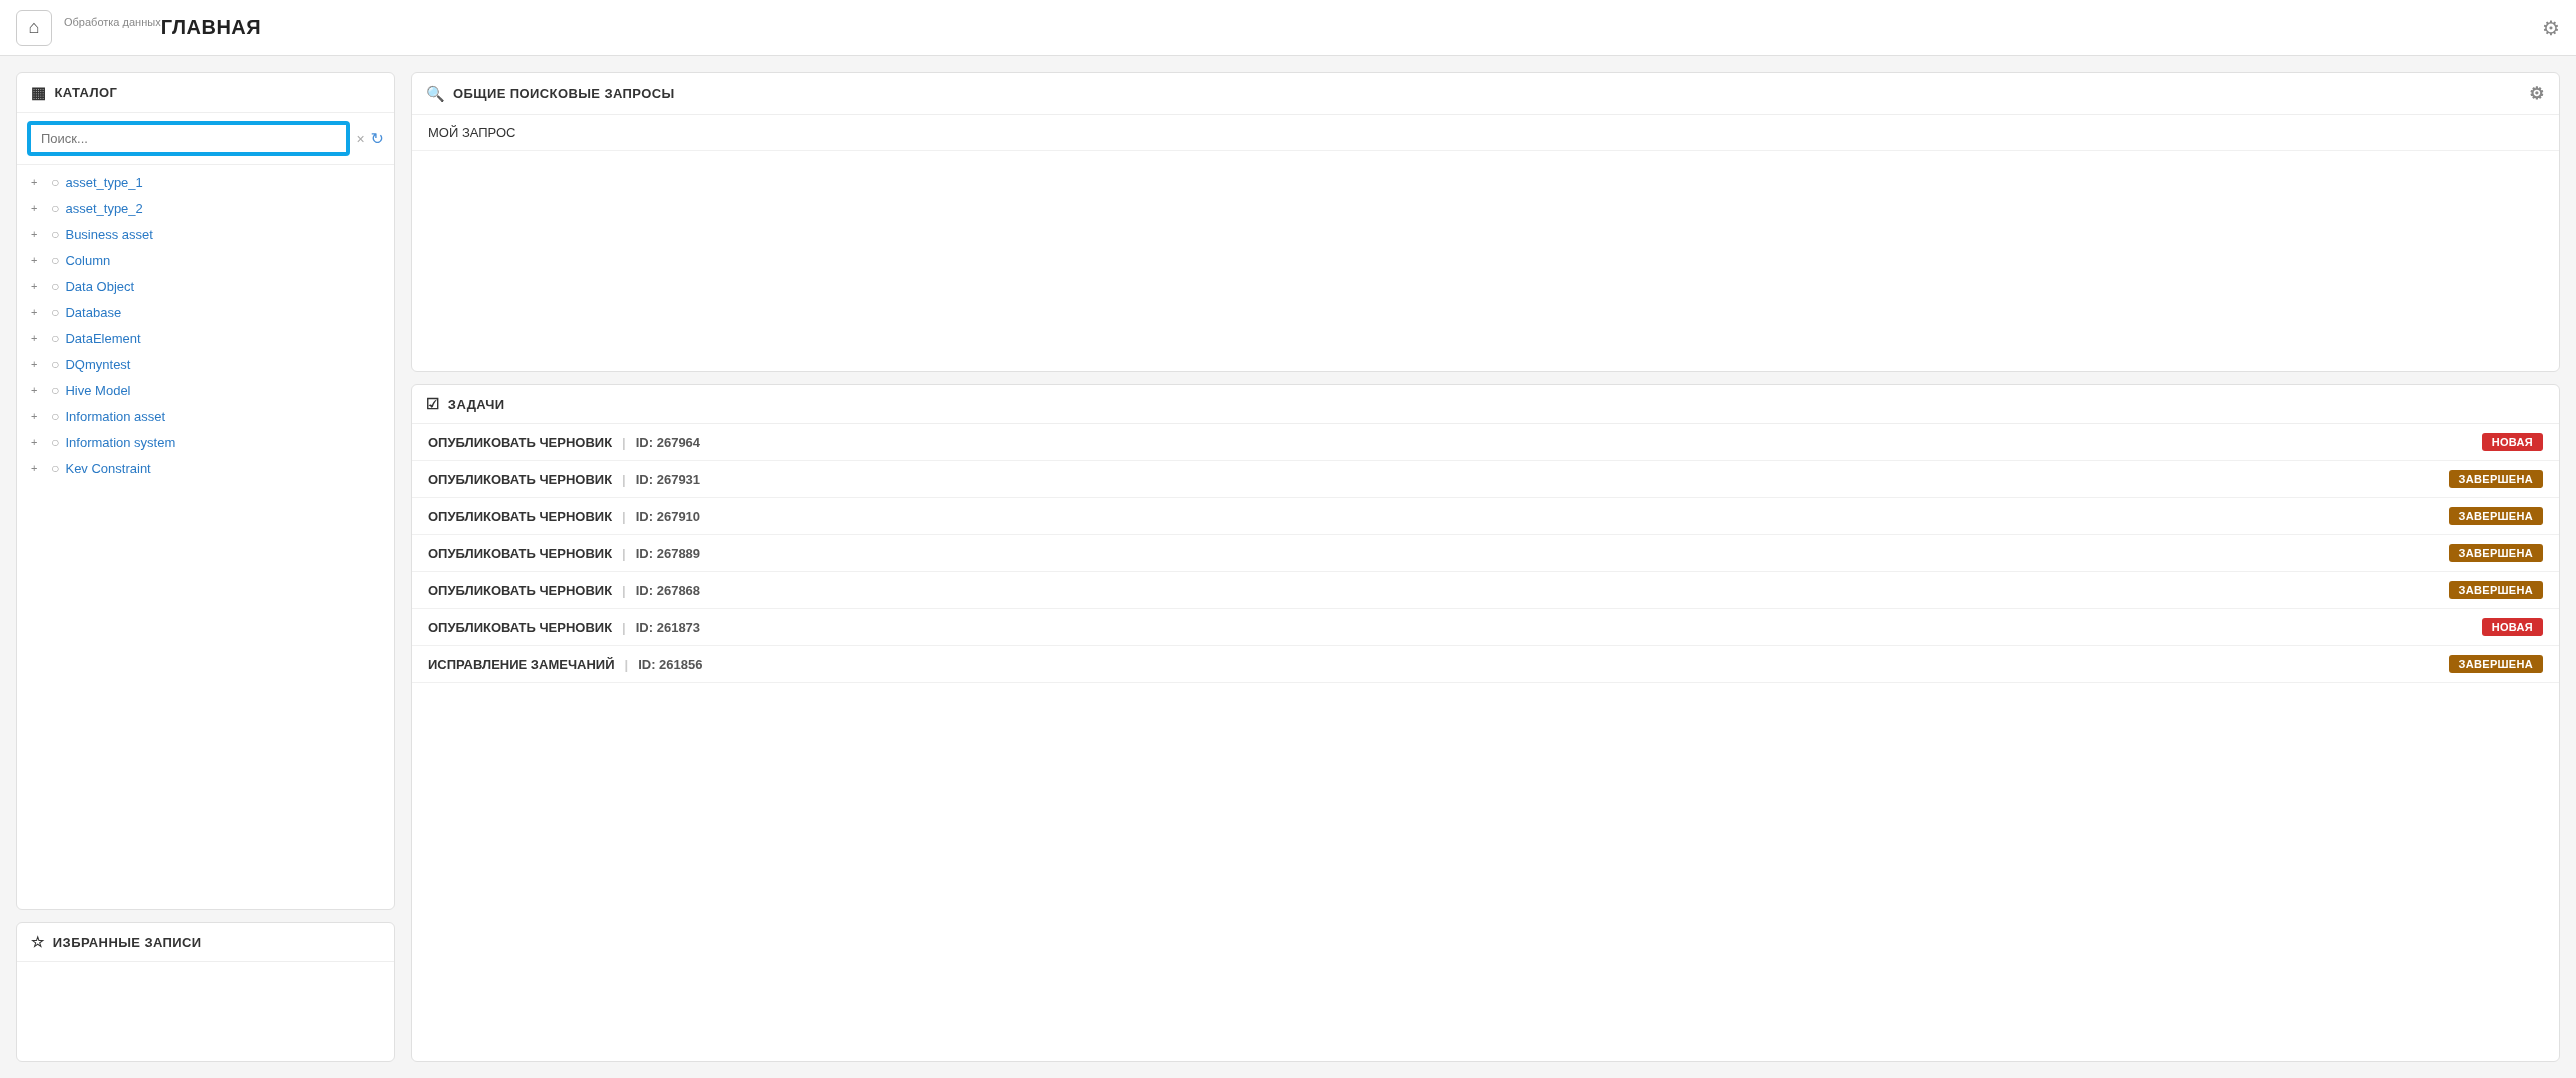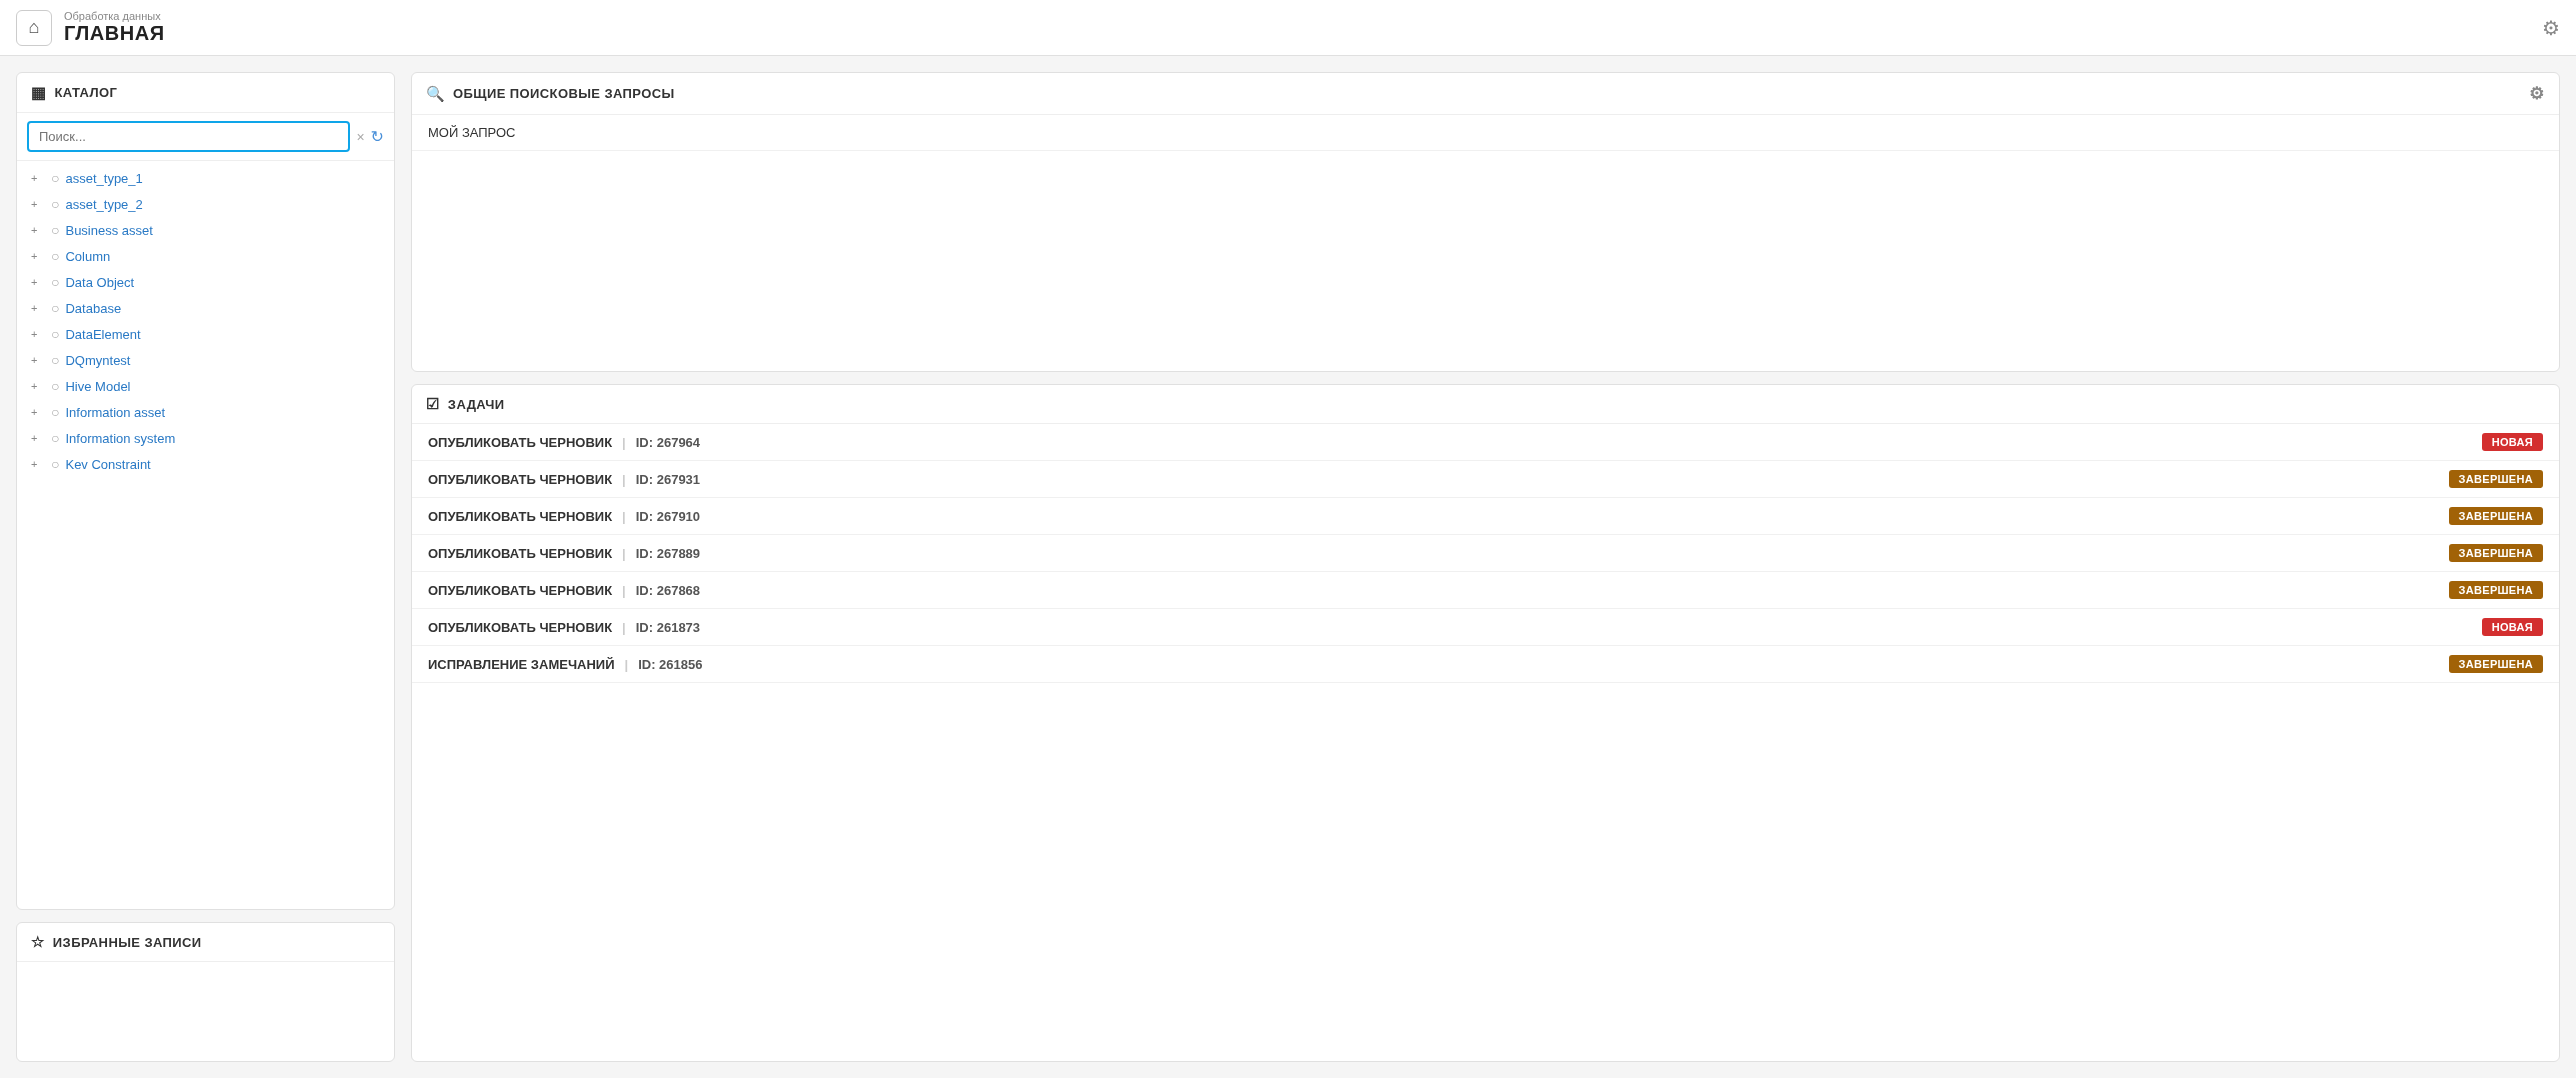--- a/index.html
+++ b/index.html
@@ -29,21 +29,22 @@
       border: 1.5px solid #ccc;
       border-radius: 6px;
       display: flex;
       align-items: center;
       justify-content: center;
       color: #555;
       font-size: 18px;
     }
     .header-title-group {
       display: flex;
-      flex-direction: column;
+      flex-direction: row;
+      text-align: center;
     }
     .header-subtitle {
       font-size: 11px;
       color: #888;
     }
     .header-title {
       font-size: 20px;
       font-weight: bold;
       color: #222;
       letter-spacing: 0.5px;
@@ -109,21 +110,21 @@
     }
     .search-bar {
       padding: 8px 10px;
       display: flex;
       align-items: center;
       gap: 6px;
       border-bottom: 1px solid #eee;
     }
     .search-input {
       flex: 1;
-      border: 2px solid #0ea5e9;
+      border: 4px solid #0ea5e9;
       border-radius: 4px;
       padding: 6px 10px;
       font-size: 13px;
       color: #aaa;
       outline: none;
     }
     .search-clear {
       color: #aaa;
       cursor: pointer;
       font-size: 14px;

